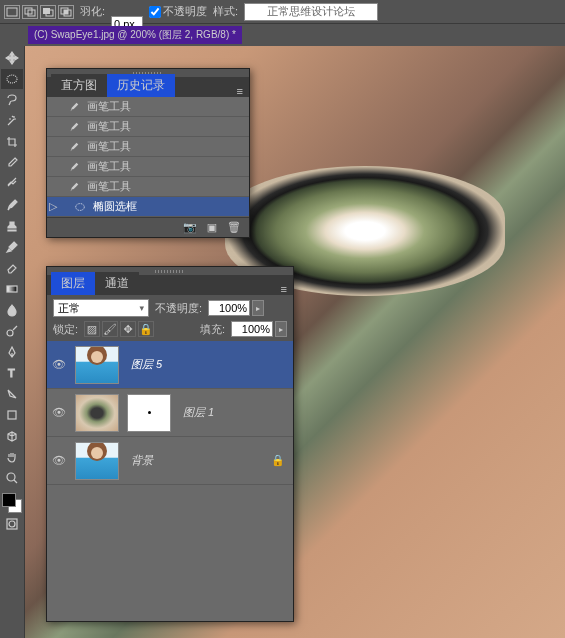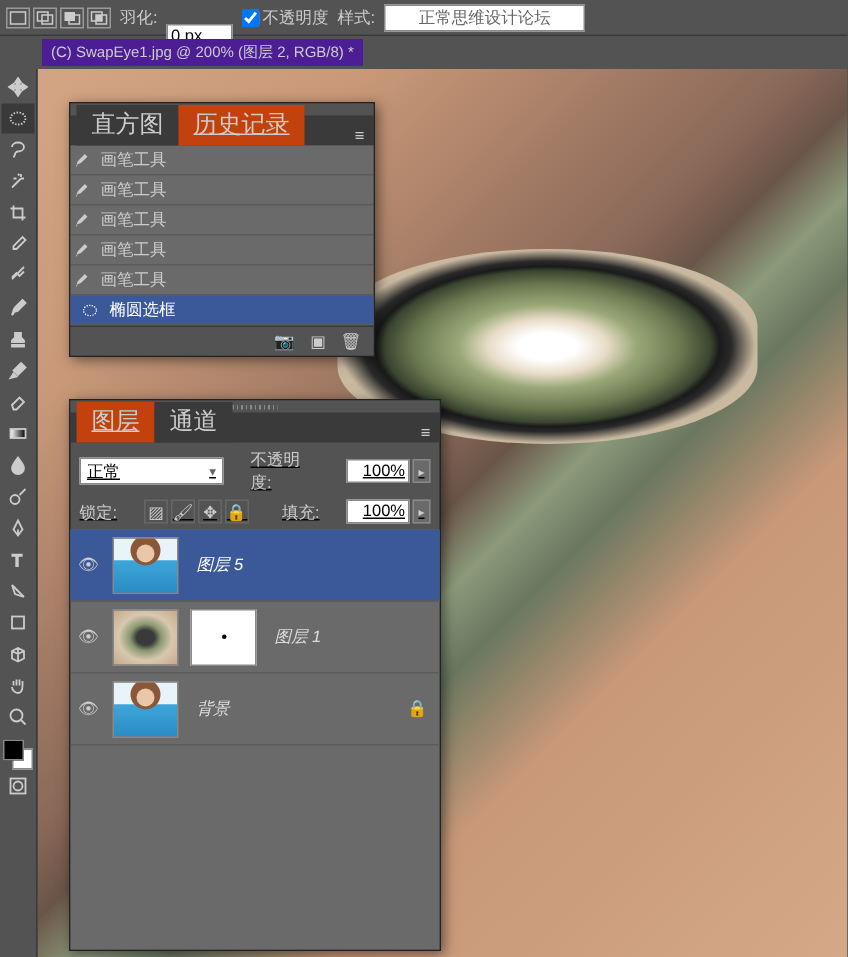--- a/index.html
+++ b/index.html
@@ -3,59 +3,59 @@
 <meta charset="utf-8">
 <style>
 * { margin: 0; padding: 0; box-sizing: border-box; font-family: "Microsoft YaHei", SimSun, sans-serif; font-size: 11px; }
 body { width: 565px; height: 638px; background: #535353; position: relative; overflow: hidden; }
 
 .top-options { position: absolute; top: 0; left: 0; right: 0; height: 24px; background: #535353; display: flex; align-items: center; padding: 0 4px; gap: 6px; border-bottom: 1px solid #3a3a3a; }
 .opt-group { display: flex; gap: 2px; align-items: center; }
 .opt-shape { width: 16px; height: 14px; border: 1px solid #999; display: flex; align-items: center; justify-content: center; }
 .opt-shape svg { width: 12px; height: 10px; }
 .opt-label { color: #ccc; }
-.opt-input { width: 44px; height: 16px; background: #fff; border: 1px solid #888; padding: 0 2px; color: #000; margin-top: 24px; }
+.opt-input { width: 32px; height: 16px; background: #fff; border: 1px solid #888; padding: 0 2px; color: #000; margin-top: 24px; }
 .opt-check { display: flex; align-items: center; gap: 2px; color: #ccc; }
 .opt-check input { width: 12px; height: 12px; }
 .opt-select { height: 18px; background: #fff; border: 1px solid #888; padding: 0 22px; display: flex; align-items: center; min-width: 80px; color: #666; }
 
 .toolbar { position: absolute; top: 46px; left: 0; width: 25px; bottom: 0; background: #535353; display: flex; flex-direction: column; align-items: center; padding-top: 2px; gap: 1px; border-right: 1px solid #3a3a3a; }
 .tool { width: 22px; height: 20px; display: flex; align-items: center; justify-content: center; color: #ccc; cursor: pointer; }
 .tool.active { background: #3a3a3a; }
 .tool svg { width: 14px; height: 14px; stroke: #ccc; fill: none; stroke-width: 1.2; }
 .color-swatches { margin-top: 4px; position: relative; width: 20px; height: 20px; }
 .swatch-fg { position: absolute; top: 0; left: 0; width: 14px; height: 14px; background: #000; border: 1px solid #888; }
 .swatch-bg { position: absolute; bottom: 0; right: 0; width: 14px; height: 14px; background: #fff; border: 1px solid #888; }
 
 .doc-tab { position: absolute; top: 26px; left: 28px; height: 18px; background: #4c1d95; color: #ccc; padding: 2px 6px; display: flex; align-items: center; font-size: 10px; }
 
 .canvas { position: absolute; top: 46px; left: 25px; right: 0; bottom: 0; background: linear-gradient(135deg, #d4a585 0%, #c89878 20%, #8a6858 45%, #6a5548 50%, #8b9a7a 55%, #6a7860 60%, #c89878 70%, #d4a888 100%); }
 .eye-region { position: absolute; top: 110px; left: 180px; width: 320px; height: 150px; }
 .eye-region::before { content: ""; position: absolute; inset: 10px 20px; border-radius: 50% / 40%; background: radial-gradient(ellipse at center, #fff 10%, #e8dcc8 20%, #9aa878 30%, #6a7850 45%, #3a4530 55%, #1a1a1a 58%, #2a2a2a 62%, #c8b8a0 70%, #d8c8b0 100%); }
 
 .panel { position: absolute; background: #535353; border: 1px solid #222; box-shadow: 2px 2px 8px rgba(0,0,0,0.5); }
 .panel-tabs { height: 20px; background: #3a3a3a; display: flex; align-items: flex-end; padding-left: 4px; }
-.panel-tab { padding: 3px 10px; background: #3a3a3a; color: #ccc; cursor: pointer; font-size: 16px; }
-.panel-tab.active { background: #c2410c; text-decoration: underline; }
+.panel-tab { padding: 3px 10px; background: #3a3a3a; color: #ccc; cursor: pointer; font-size: 12px; }
+.panel-tab.active { background: #1d4ed8; }
 .panel-menu { margin-left: auto; padding: 0 6px; color: #ccc; cursor: pointer; }
 .panel-grip { height: 8px; background: #535353; display: flex; align-items: center; justify-content: center; }
 .panel-grip::before { content: ""; width: 30px; height: 3px; background: repeating-linear-gradient(90deg, #888 0 1px, transparent 1px 3px); }
 
 .history-panel { top: 68px; left: 46px; width: 204px; }
 .history-list { background: #6a6a6a; max-height: 160px; overflow: hidden; }
-.history-item { display: flex; align-items: center; height: 20px; gap: 6px; color: #ccc; border-bottom: 1px solid #5a5a5a; cursor: pointer; }
+.history-item { display: flex; align-items: center; height: 20px; padding-left: 20px; gap: 6px; color: #ccc; border-bottom: 1px solid #5a5a5a; cursor: pointer; }
 .history-item.selected { background: #3b5998; color: #fff; }
 .history-icon { width: 14px; height: 14px; display: flex; align-items: center; justify-content: center; }
 .history-mark { width: 14px; height: 14px; margin-left: -18px; margin-right: 4px; color: #ccc; }
 .panel-footer { height: 20px; background: #535353; display: flex; align-items: center; justify-content: flex-end; gap: 8px; padding: 0 8px; border-top: 1px solid #3a3a3a; }
 .footer-icon { width: 14px; height: 14px; color: #ccc; cursor: pointer; display: flex; align-items: center; justify-content: center; }
 
 .layers-panel { top: 266px; left: 46px; width: 248px; }
 .layers-controls { padding: 4px 6px; display: flex; flex-direction: column; gap: 4px; }
-.ctrl-row { display: flex; align-items: center; gap: 18px; text-decoration: underline; }
+.ctrl-row { display: flex; align-items: center; gap: 6px; }
 .blend-select { flex: 0 0 96px; height: 18px; background: #fff; border: 1px solid #888; display: flex; align-items: center; padding: 0 4px; justify-content: space-between; }
 .blend-select span:last-child { font-size: 9px; color: #666; }
 .pct-wrap { display: flex; align-items: flex-start; gap: 2px; }
 .pct-input { width: 42px; height: 16px; background: #fff; border: 1px solid #888; padding: 0 2px; text-align: right; }
 .pct-arrow { width: 12px; height: 16px; background: #6a6a6a; border: 1px solid #888; display: flex; align-items: center; justify-content: center; font-size: 8px; color: #ccc; }
 .lock-icons { display: flex; gap: 2px; }
 .lock-ic { width: 16px; height: 16px; border: 1px solid #666; display: flex; align-items: center; justify-content: center; color: #ccc; }
 
 .layers-list { background: #6a6a6a; min-height: 280px; }
 .layer-item { display: flex; align-items: center; min-height: 48px; border-bottom: 1px solid #5a5a5a; cursor: pointer; }

